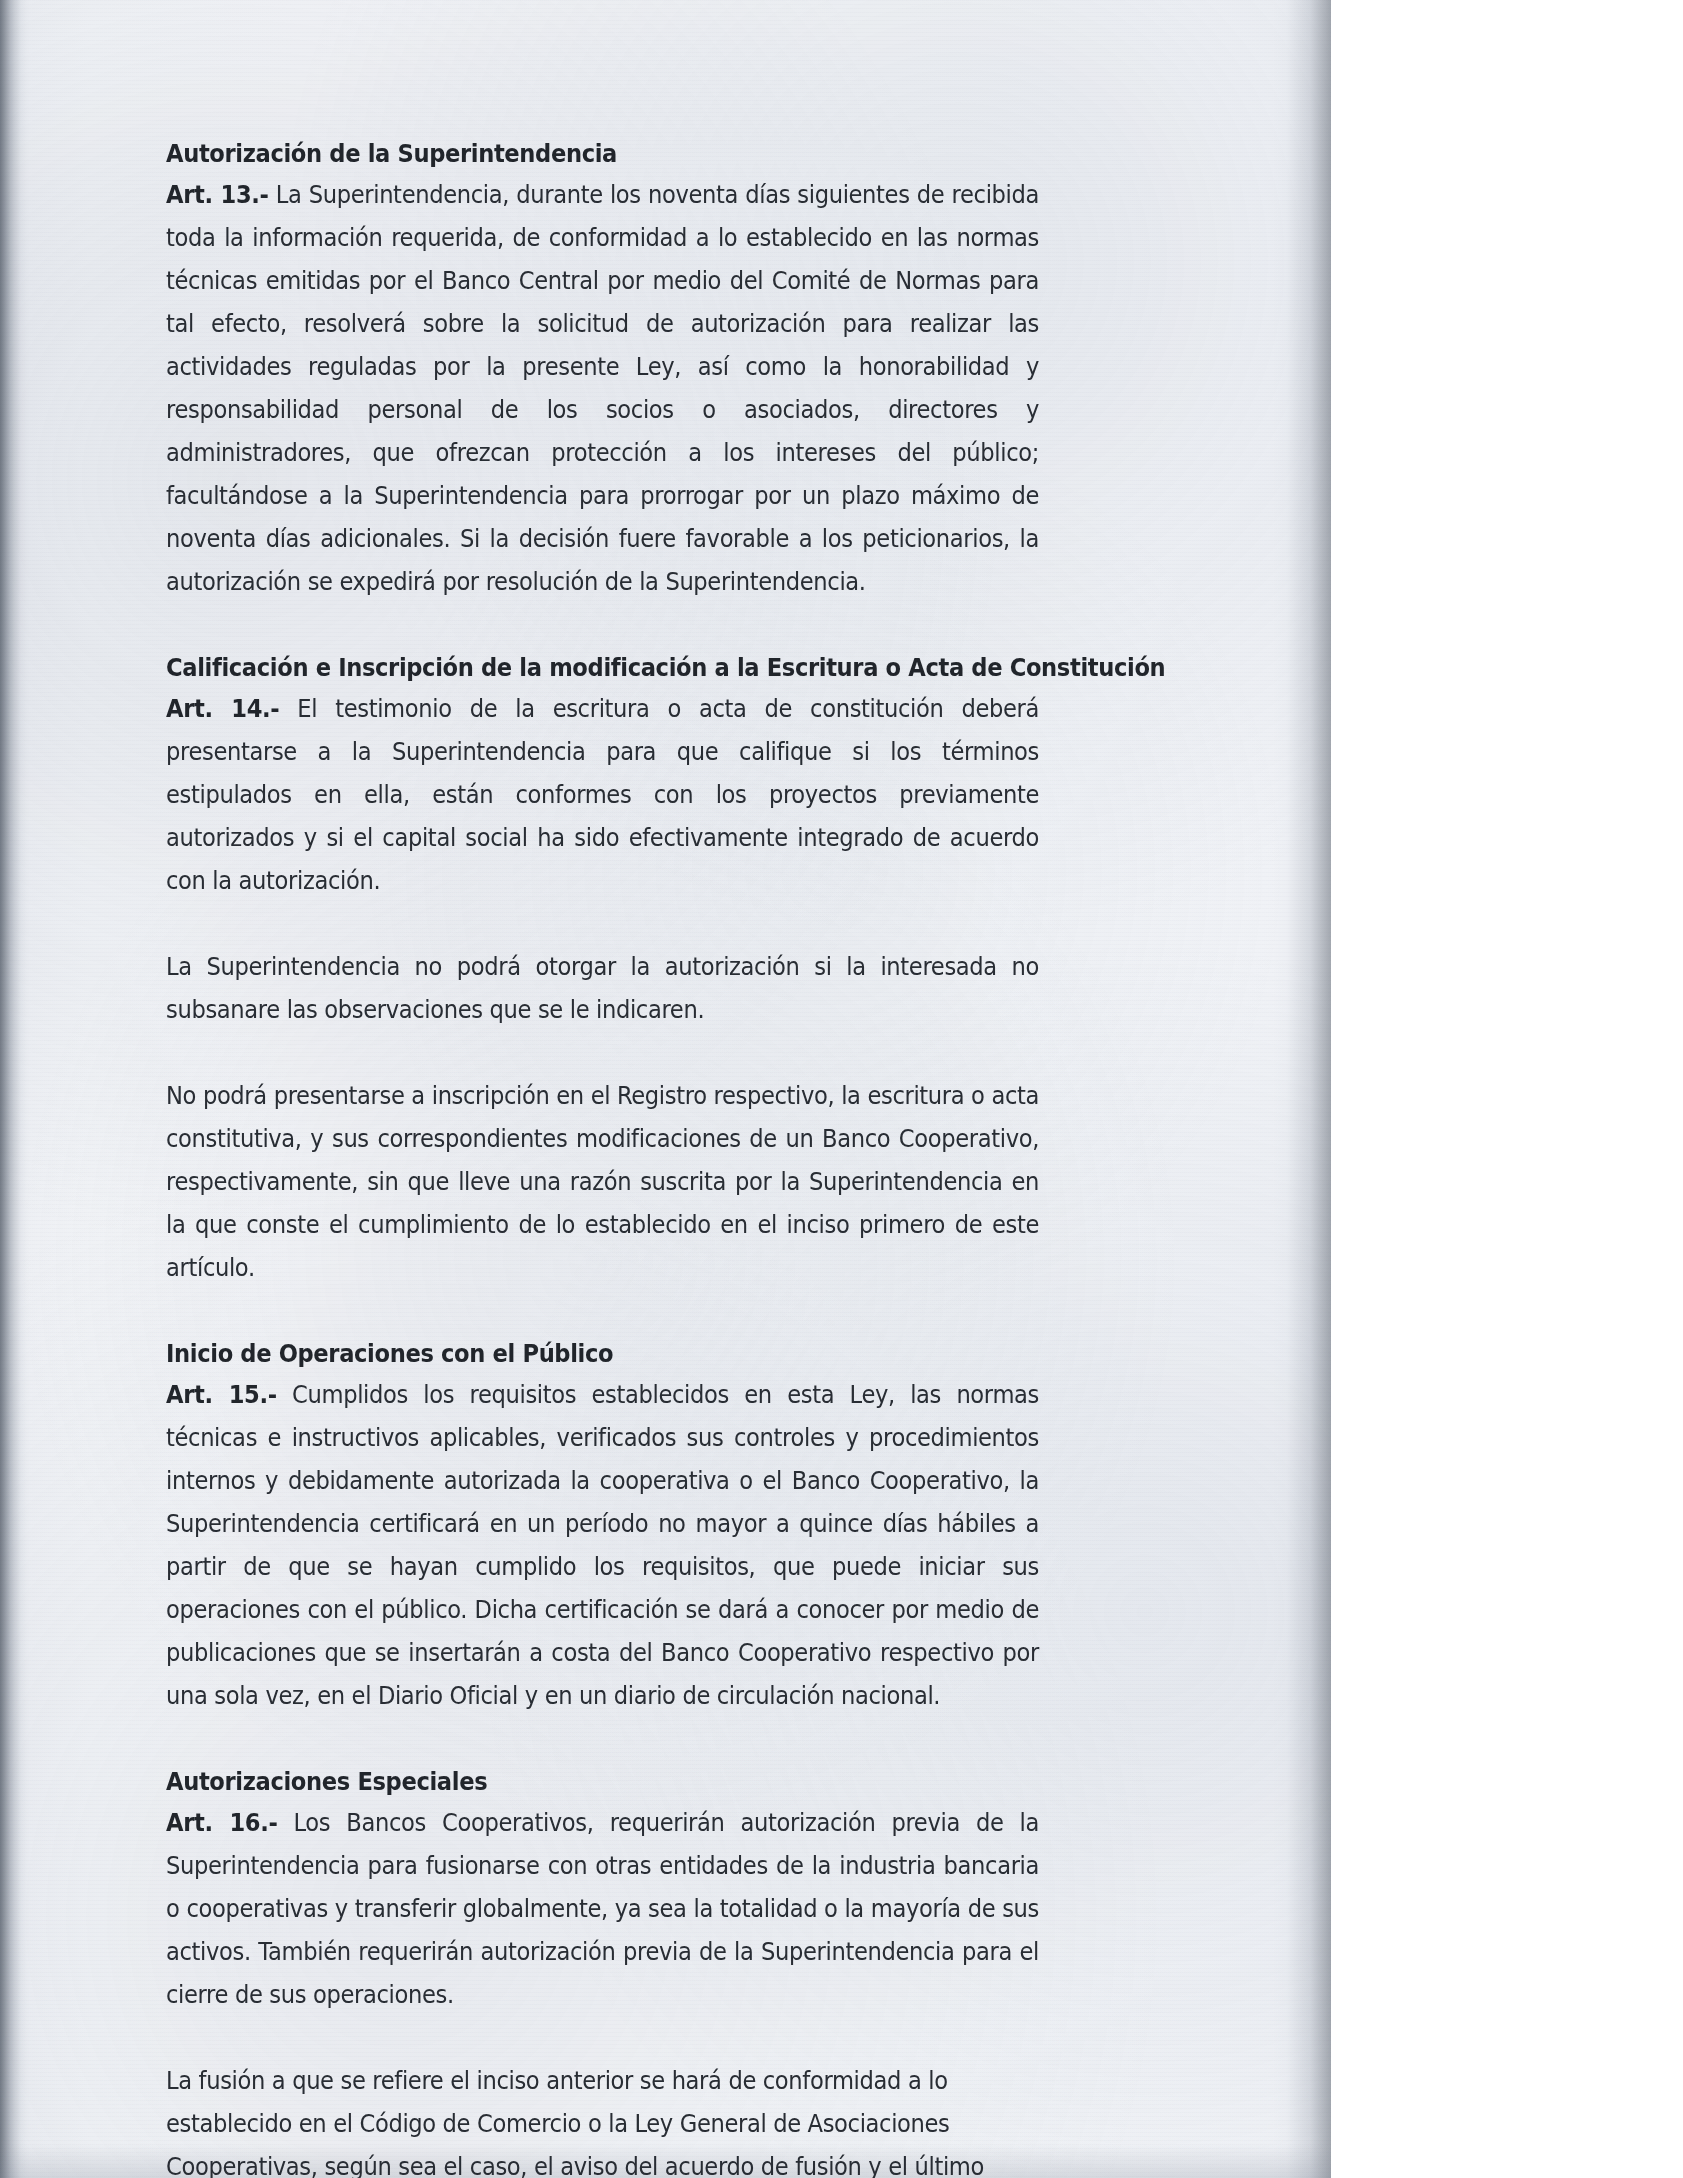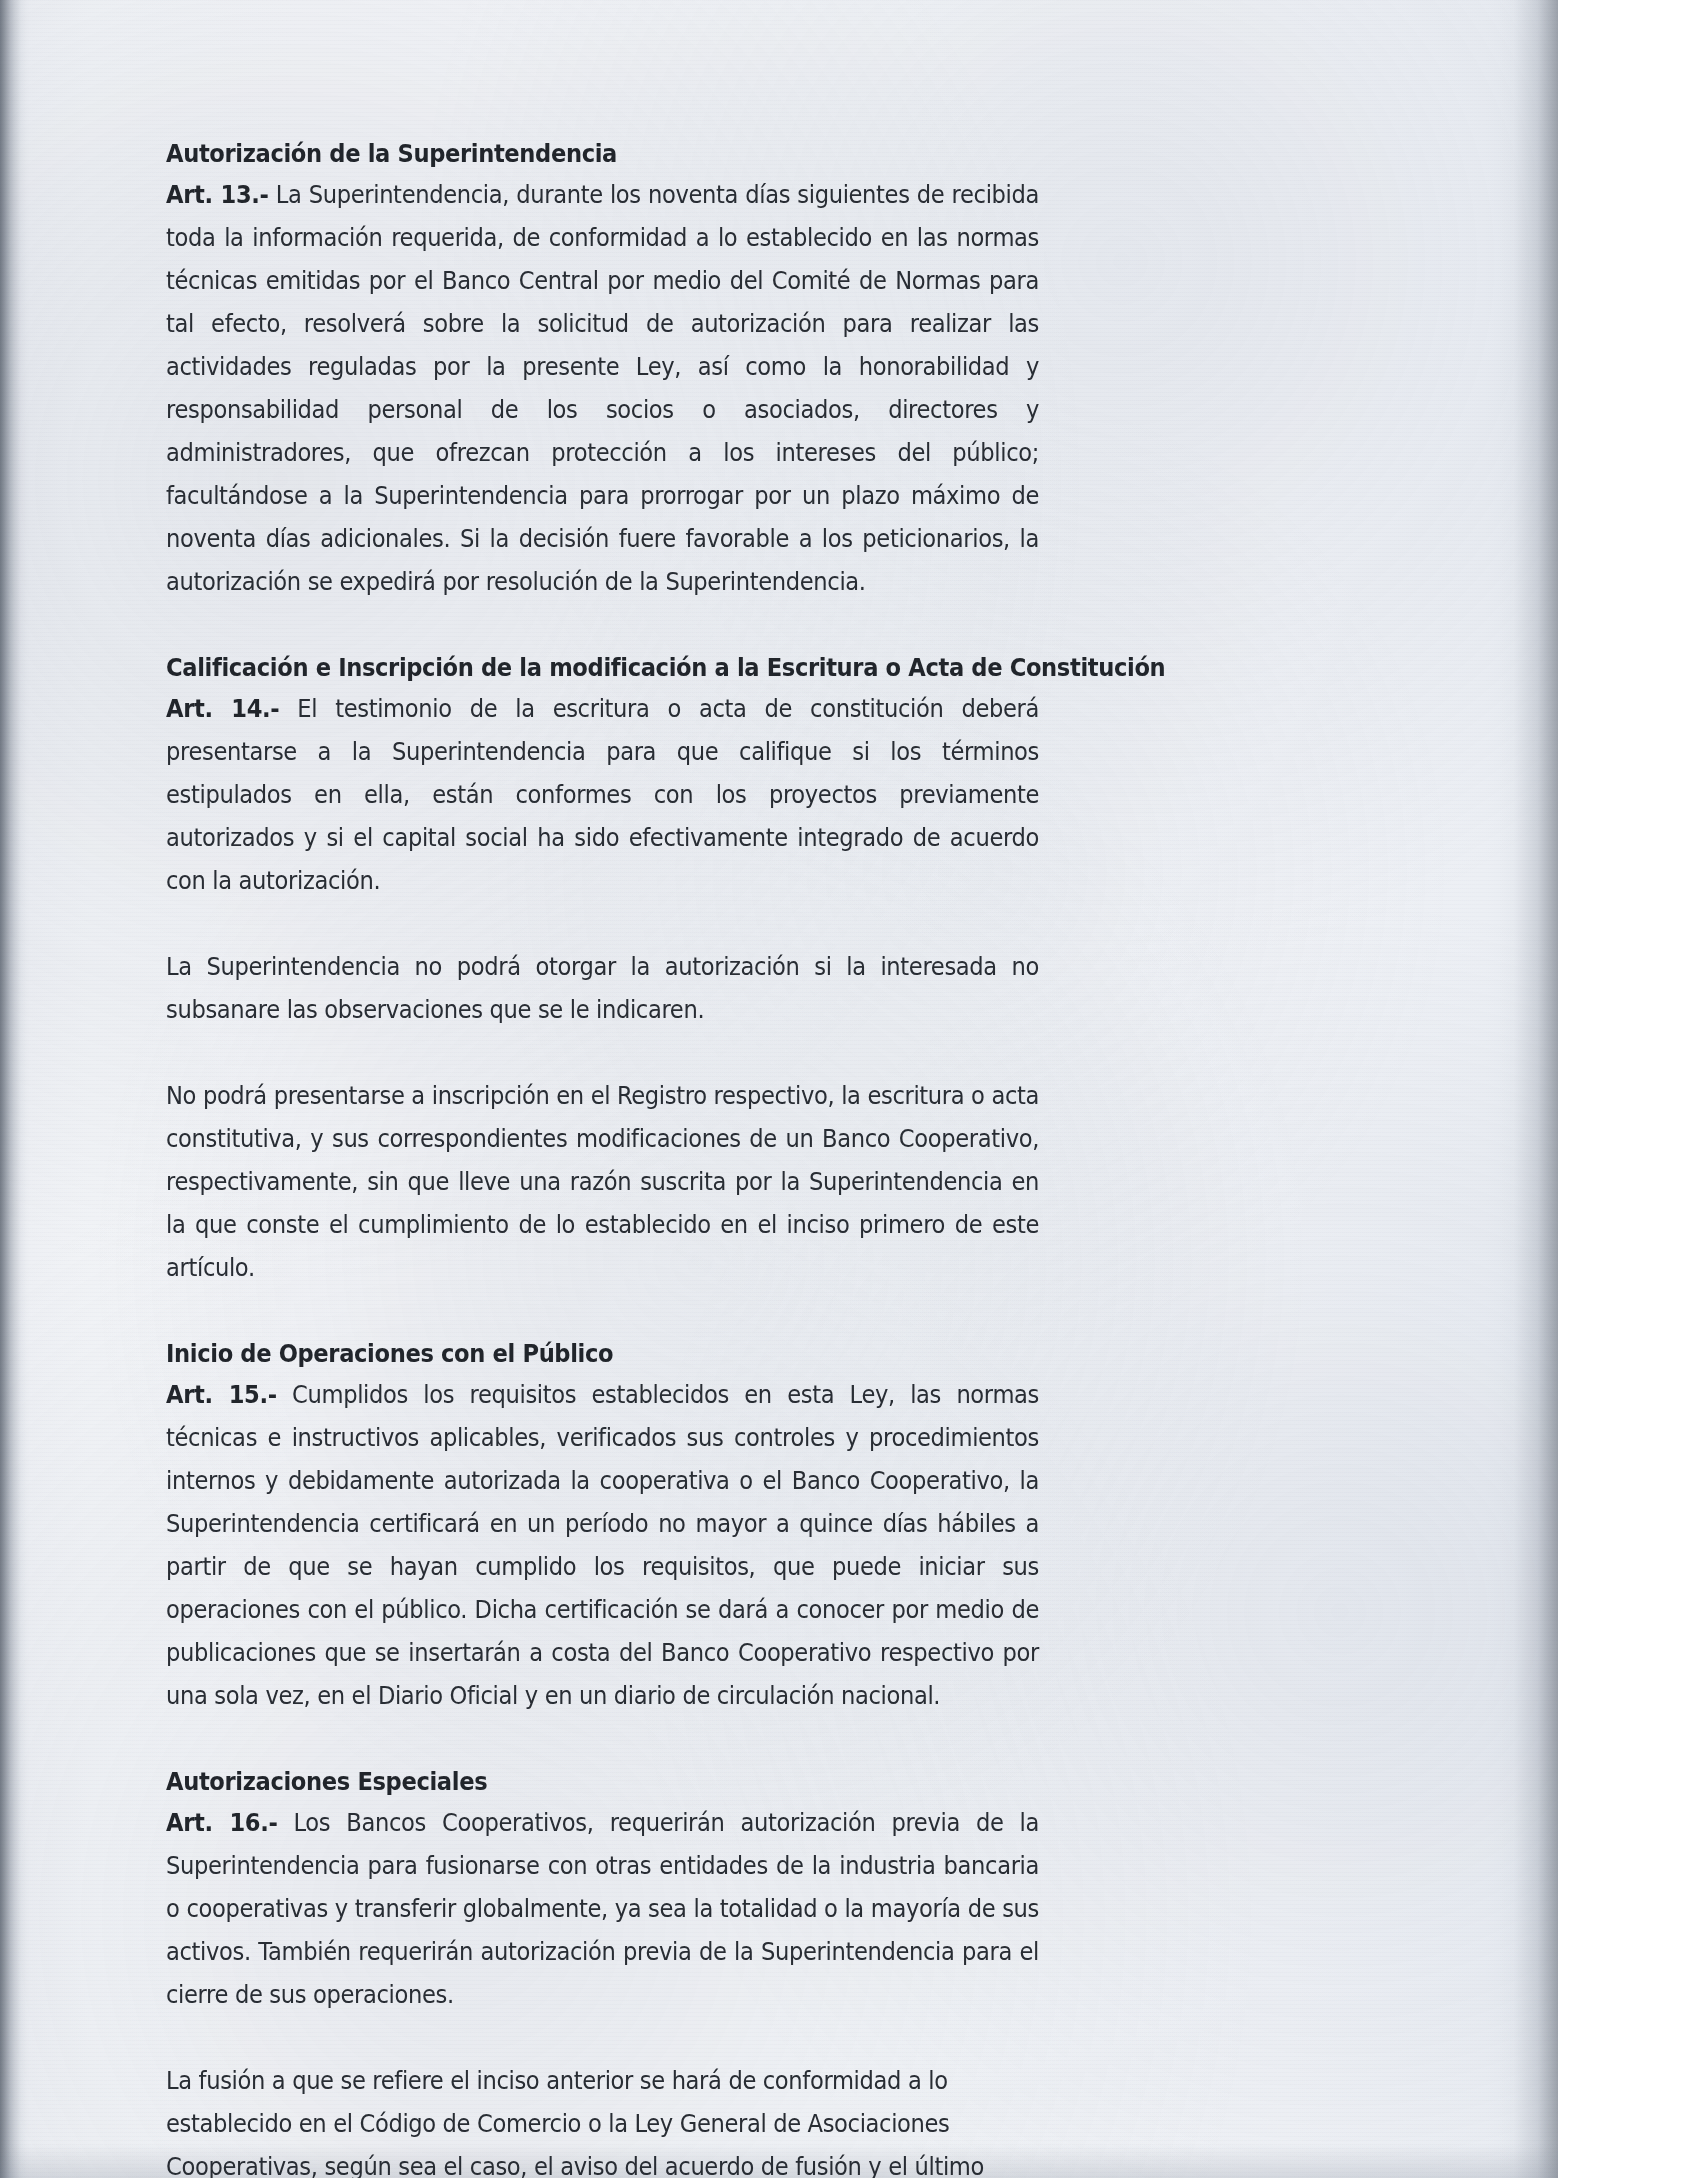--- a/index.html
+++ b/index.html
@@ -11,21 +11,21 @@
   body {
     width: 1683px;
     height: 2178px;
     overflow: hidden;
     font-family: "Liberation Sans", "DejaVu Sans", sans-serif;
   }
 
   
   #scan-page {
     position: relative;
-    width: 1558px;
+    width: 1331px;
     height: 2178px;
     background:
       linear-gradient(90deg,
         #b9bfc8 0px,
         #cfd4db 6px,
         #e4e7ec 14px,
         #eef0f4 30px,
         #f1f3f6 89px,
         #f3f4f7 297px,
         #f2f4f7 891px,

